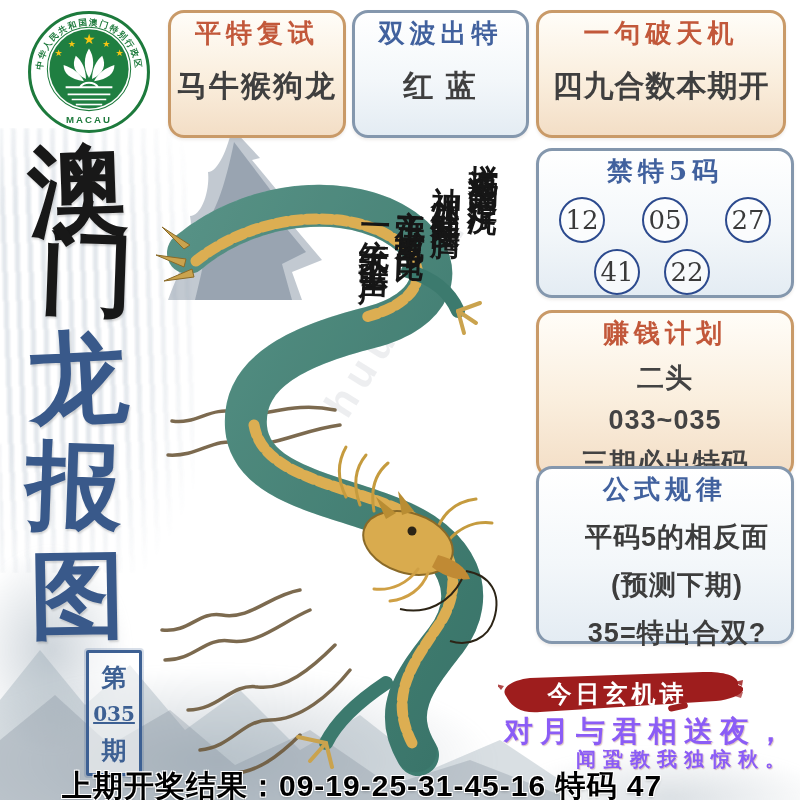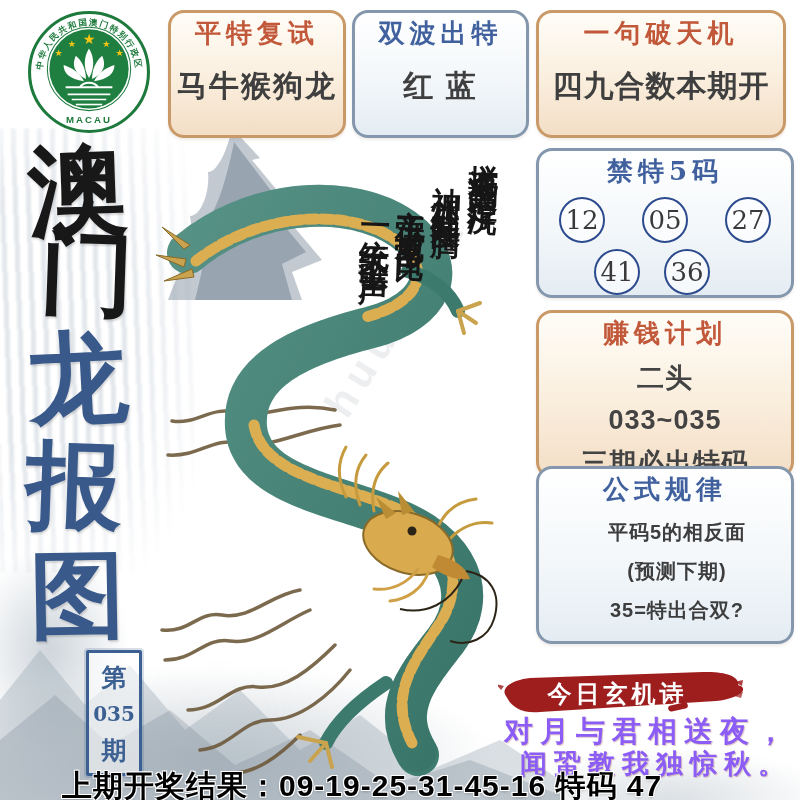--- a/index.html
+++ b/index.html
@@ -31,31 +31,31 @@
   .hdr{font-weight:bold;font-size:26px;letter-spacing:5px;font-family:"DejaVu Serif",serif;padding-top:3px;}
   .warm .hdr{color:#c2583a;}
   .cool .hdr{color:#41619e;}
   .content{font-weight:bold;color:#3f3f3f;font-size:30px;letter-spacing:2px;margin-top:15px;
            font-family:"Liberation Sans",sans-serif;}
   .circle-row{display:flex;align-items:center;}
   .circle{width:46px;height:46px;border-radius:50%;border:2.5px solid #2c4a8e;box-sizing:border-box;
           display:flex;align-items:center;justify-content:center;font-family:"DejaVu Serif",serif;
           font-size:26px;color:#3a3a3a;background:rgba(255,255,255,.65);}
   .plan-line{font-size:27px;font-weight:bold;color:#434343;margin-top:9px;letter-spacing:1px;}
-  .formula-line{font-size:20px;font-weight:bold;color:#3d3d3d;margin-top:12px;letter-spacing:1px;margin-left:24px;}
+  .formula-line{font-size:27px;font-weight:bold;color:#3d3d3d;margin-top:12px;letter-spacing:1px;margin-left:24px;}
   
   .tchar{position:absolute;font-family:"DejaVu Serif",serif;font-weight:bold;line-height:1;
          text-shadow:1px 2px 2px rgba(0,0,0,.15);}
   .ink-black{color:#181818;}
   .ink-blue{color:#39598a;}
   .stamp{position:absolute;left:86px;top:650px;width:50px;border:3px solid #3d6093;border-radius:2px;
          box-shadow:0 0 0 2px rgba(61,96,147,.20);color:#3d6093;font-family:"DejaVu Serif",serif;
          font-weight:bold;text-align:center;padding:8px 0 6px;background:rgba(255,255,255,.55);}
   .stamp .s-pre{font-size:25px;}
-  .stamp .s-num{font-size:20px;margin:8px 0;letter-spacing:0;}
+  .stamp .s-num{font-size:20px;margin:8px 0;letter-spacing:0;text-decoration:underline;}
   .stamp .s-suf{font-size:25px;}
   
   .vcol{position:absolute;writing-mode:vertical-rl;font-family:"DejaVu Serif",serif;font-weight:bold;
         color:#161616;font-size:30px;letter-spacing:7px;line-height:1.1;}
   
   .banner-text{position:absolute;left:505px;top:678px;width:225px;text-align:center;color:#fff;
                font-size:24px;font-weight:bold;letter-spacing:4px;font-family:"DejaVu Serif",serif;}
   .red-line{position:absolute;right:8px;color:#8b5cf6;font-family:"DejaVu Serif",serif;font-weight:bold;
             letter-spacing:7px;text-shadow:1px 1px 1px rgba(120,20,20,.25);}
   .red-dash{position:absolute;left:668px;top:704px;width:20px;height:6px;background:#9e1d1d;
@@ -218,21 +218,21 @@
 
   <div class="box cool" style="left:536px;top:148px;width:258px;height:150px">
     <div class="hdr">禁特5码</div>
     <div class="circle-row" style="justify-content:space-between;padding:8px 20px 0">
       <div class="circle">12</div>
       <div class="circle">05</div>
       <div class="circle">27</div>
     </div>
     <div class="circle-row" style="justify-content:center;gap:24px;margin-top:6px;margin-right:26px">
       <div class="circle">41</div>
-      <div class="circle">36</div>
+      <div class="circle">22</div>
     </div>
   </div>
 
   <div class="box warm" style="left:536px;top:310px;width:258px;height:168px">
     <div class="hdr">赚钱计划</div>
     <div class="plan-line">二头</div>
     <div class="plan-line">033~035</div>
     <div class="plan-line">三期必出特码</div>
   </div>
 
@@ -245,17 +245,17 @@
 
   <svg class="abs" style="left:498px;top:670px;width:245px;height:46px" viewBox="0 0 245 46">
     <path d="M8 26 C2 18 14 10 32 8 L205 2 C228 1 242 7 240 15 C254 19 238 29 218 31 L42 42 C20 44 12 34 8 26 Z" fill="#9e1d1d"></path>
     <path d="M236 12 L245 10 L244 16 Z" fill="#9e1d1d" opacity="0.85"></path>
     <path d="M230 24 L245 22 L243 28 Z" fill="#9e1d1d" opacity="0.7"></path>
     <path d="M3 20 L-2 14 L6 16 Z" fill="#9e1d1d" opacity="0.8"></path>
   </svg>
   <div class="banner-text">今日玄机诗</div>
   <div class="red-dash"></div>
   <div class="red-line" style="top:712px;font-size:29px">对月与君相送夜，</div>
-  <div class="red-line" style="top:746px;font-size:27px">闻蛩教我独惊秋。</div>
+  <div class="red-line" style="top:746px;font-size:20px">闻蛩教我独惊秋。</div>
 
   <div class="footer">上期开奖结果：09-19-25-31-45-16 特码 47</div>
 
 </div>
 
 </body></html>

